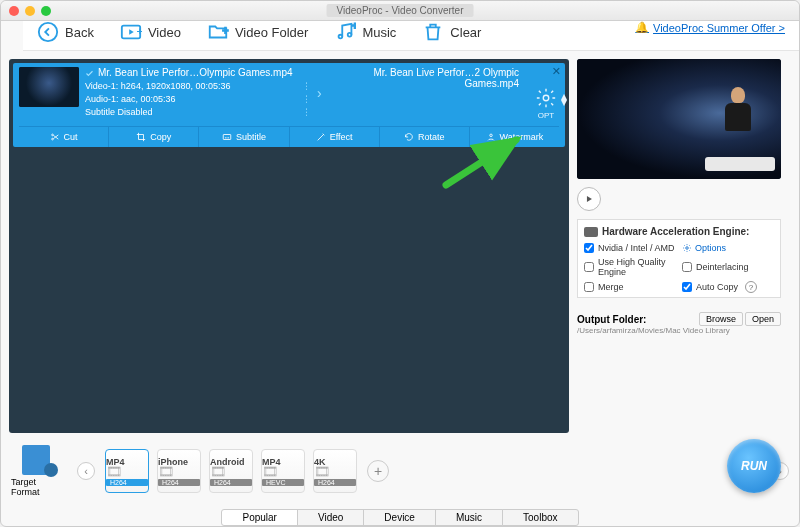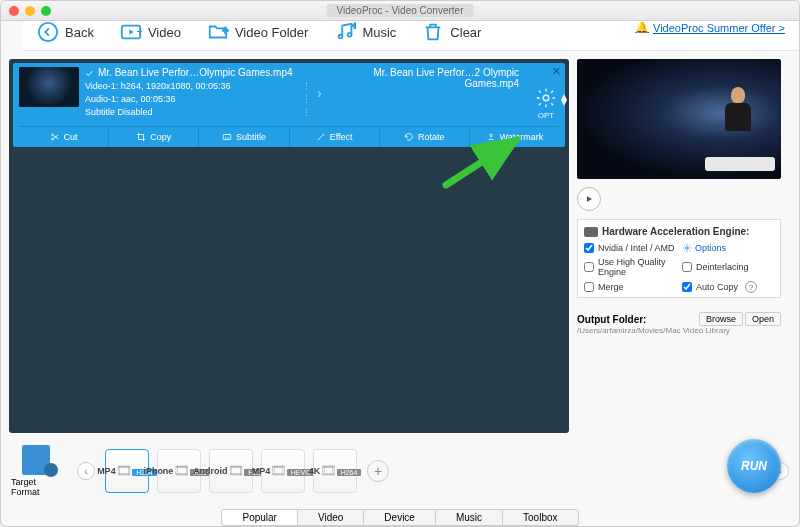--- a/index.html
+++ b/index.html
@@ -81,21 +81,21 @@
 .outpath { font-size:8px; color:#888;}
 
 
 .bottom { padding: 4px 10px 8px 10px; display:flex; align-items:center; gap:10px; position:relative;}
 .tfmt { display:flex; flex-direction:column; align-items:center; gap:2px; font-size:9px; width:56px;}
 .tfmt-icon { width:34px; height:30px; position:relative;}
 .tfmt-icon .doc { width:28px; height:30px; background:#3a8fd4; border-radius:2px;}
 .tfmt-icon .gear { position:absolute; bottom:-2px; right:-2px; width:14px; height:14px; background:#2a6fa4; border-radius:50%;}
 .nav { width:18px; height:18px; border:1px solid #ccc; border-radius:50%; display:flex; align-items:center; justify-content:center; cursor:pointer; color:#888; font-size:11px; background:#fff;}
 .fmtcards { display:flex; gap:8px;}
-.fmtcard { width:44px; height:44px; border:1px solid #ddd; border-radius:4px; background:linear-gradient(#fff,#f4f4f4); display:flex; flex-direction:row; align-items:center; justify-content:center; font-size:8px; cursor:pointer;}
+.fmtcard { width:44px; height:44px; border:1px solid #ddd; border-radius:4px; background:linear-gradient(#fff,#f4f4f4); display:flex; flex-direction:column; justify-content:center; font-size:8px; cursor:pointer;}
 .fmtcard.sel { border-color:#2a9fe6;}
 .fmtcard .top { font-size:9px; color:#444; font-weight:bold;}
 .fmtcard .ficon { font-size:13px; line-height:10px; color:#aaa;}
 .fmtcard .bot { font-size:7px; color:#fff; background:#888; padding:0 4px; border-radius:1px; margin-top:2px;}
 .fmtcard.sel .bot { background:#2a9fe6;}
 .plus { width:22px; height:22px; border:1px solid #ccc; border-radius:50%; display:flex; align-items:center; justify-content:center; font-size:14px; color:#888; cursor:pointer;}
 .runbtn { position:absolute; right:18px; bottom:12px; width:54px; height:54px; border-radius:50%; background: radial-gradient(circle at 40% 35%, #6ac4ff, #1a7fd4); display:flex; align-items:center; justify-content:center; color:#fff; font-weight:bold; font-size:12px; font-style:italic; cursor:pointer; box-shadow:0 2px 6px rgba(0,0,0,.3), inset 0 2px 4px rgba(255,255,255,.4);}
 
 
 .tabs { display:flex; justify-content:center; gap:0; margin:4px auto 0 auto;}

